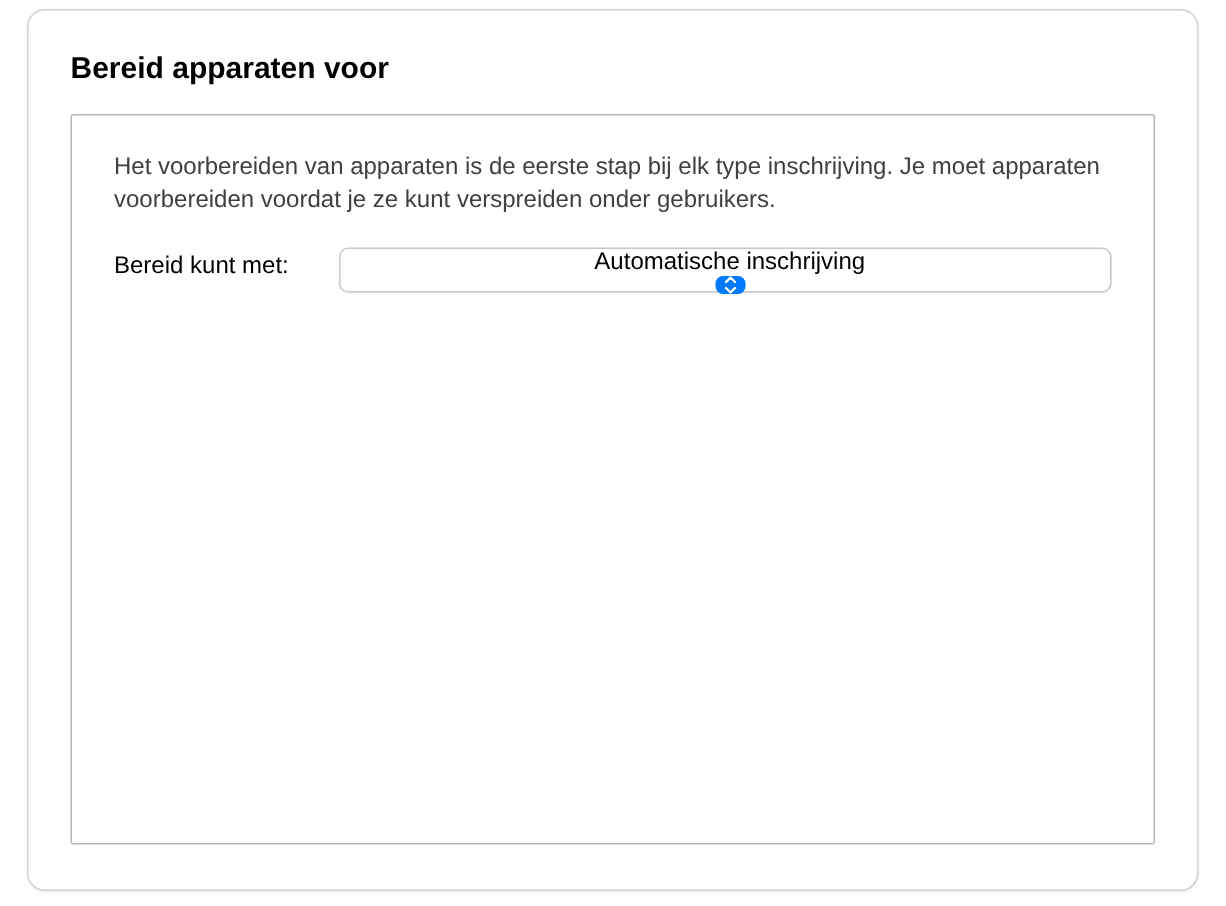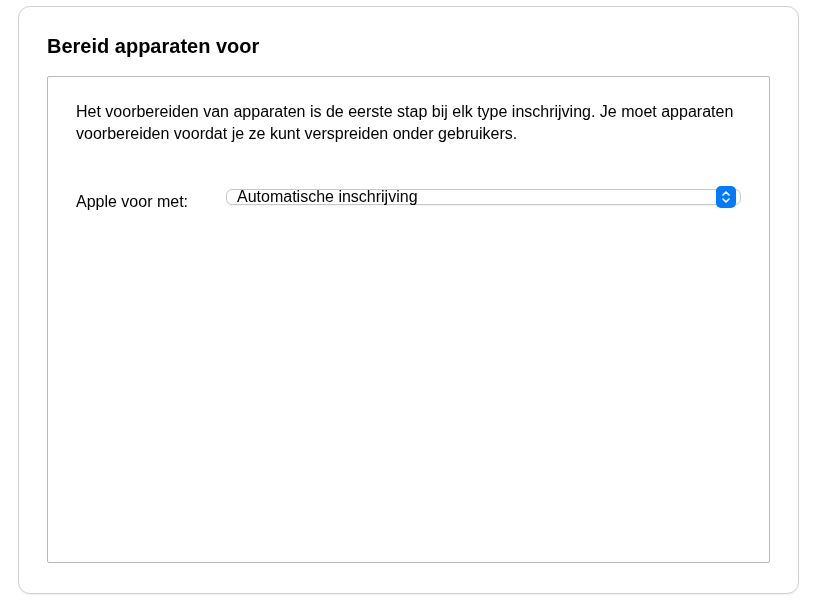--- a/index.html
+++ b/index.html
@@ -43,22 +43,22 @@
       border: 1px solid #b8b8b8;
       border-radius: 2px;
       padding: 24px 28px;
       display: flex;
       flex-direction: column;
     }
     
     .intro-text {
       font-size: 16px;
       line-height: 1.38;
-      color: #000000;
-      margin-bottom: 44px;
+      color: #404040;
+      margin-bottom: 20px;
     }
     
     .form-row {
       display: flex;
       align-items: flex-start;
       gap: 12px;
     }
     
     .form-label {
       font-size: 16px;
@@ -67,31 +67,32 @@
       white-space: nowrap;
       min-width: 138px;
     }
     
     .form-value {
       flex: 1;
     }
     
     .dropdown {
       width: 100%;
-      height: 16px;
+      height: 30px;
       border: 1px solid #c8c8c8;
       border-radius: 6px;
       background: #fff;
       display: flex;
       align-items: center;
       padding: 0 4px 0 10px;
       font-size: 16px;
       color: #000;
       cursor: default;
       box-shadow: 0 1px 1px rgba(0,0,0,0.05);
+      flex-direction: column;
     }
     
     .dropdown-text {
       flex: 1;
     }
     
     .dropdown-arrows {
       width: 20px;
       height: 22px;
       background: #007aff;
@@ -163,21 +164,21 @@
 </head>
 <body>
 
 <div class="sheet">
   <div class="sheet-title">Bereid apparaten voor</div>
 
   <div class="content-box">
     <div class="intro-text">Het voorbereiden van apparaten is de eerste stap bij elk type inschrijving. Je moet apparaten voorbereiden voordat je ze kunt verspreiden onder gebruikers.</div>
 
     <div class="form-row">
-      <div class="form-label">Apple voor met:</div>
+      <div class="form-label">Bereid kunt met:</div>
       <div class="form-value">
         <div class="dropdown">
           <span class="dropdown-text">Automatische inschrijving</span>
           <span class="dropdown-arrows">
             <svg width="10" height="6" viewBox="0 0 10 6">
                 <path d="M2 4 L5 1 L8 4" stroke="#fff" stroke-width="1.6" fill="none" stroke-linecap="round" stroke-linejoin="round"></path>
               </svg>
             <svg width="10" height="6" viewBox="0 0 10 6">
                 <path d="M2 2 L5 5 L8 2" stroke="#fff" stroke-width="1.6" fill="none" stroke-linecap="round" stroke-linejoin="round"></path>
               </svg>

